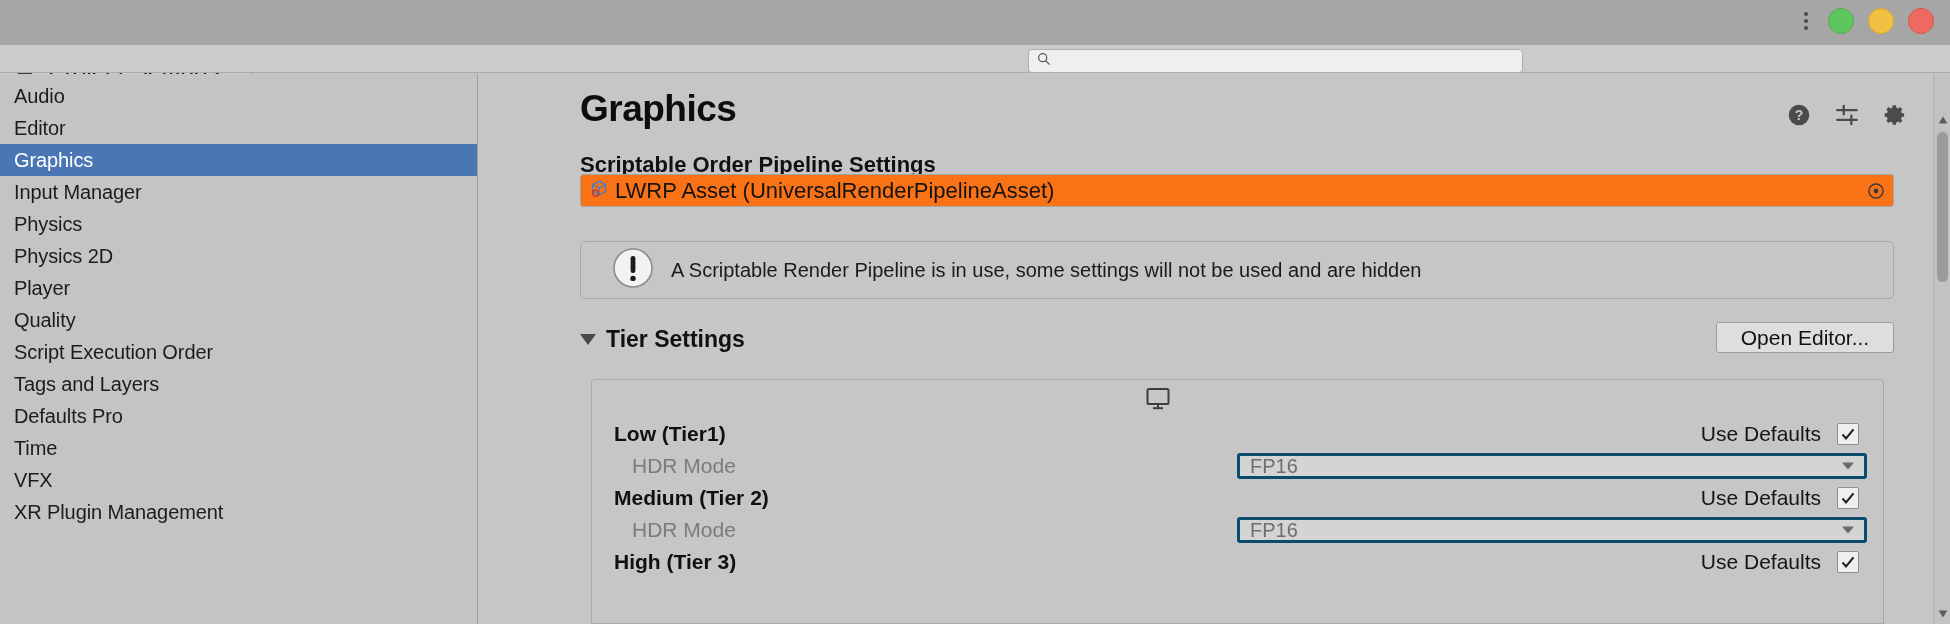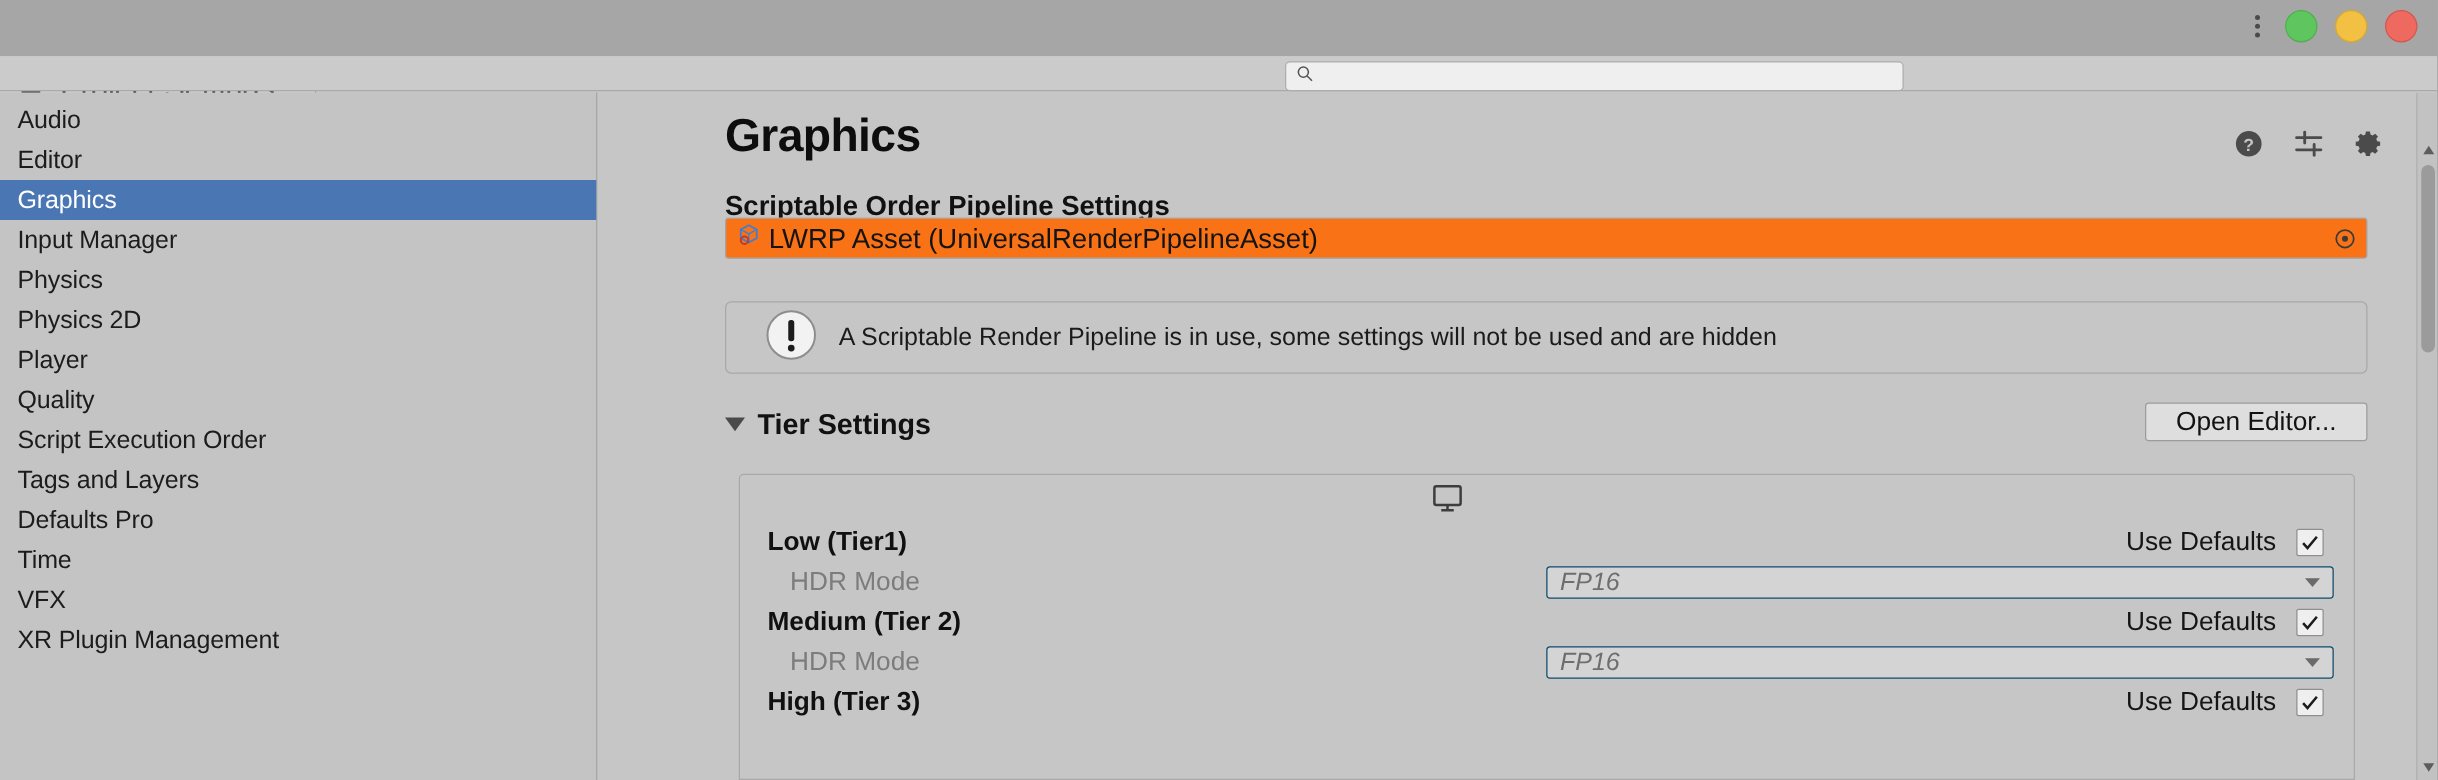--- a/index.html
+++ b/index.html
@@ -217,25 +217,24 @@
     display: flex; align-items: center;
   }
   .prop-label {
     position: absolute; left: 40px;
     font-size: 21px; color: #7c7c7c;
   }
   .dropdown {
     position: absolute; left: 645px;
     width: 630px; height: 26px;
     background: #d4d4d4;
-    border: 1px solid #0c4a6e;
+    border: 3px solid #0c4a6e;
     border-radius: 3px;
     display: flex; align-items: center;
     padding-left: 10px;
-    font-style: italic;
   }
   .dropdown-value { font-size: 20px; color: #6e6e6e; }
   .dd-arrow {
     position: absolute; right: 10px; top: 50%;
     transform: translateY(-50%);
     width: 0; height: 0;
     border-left: 6px solid transparent;
     border-right: 6px solid transparent;
     border-top: 7px solid #6a6a6a;
   }

